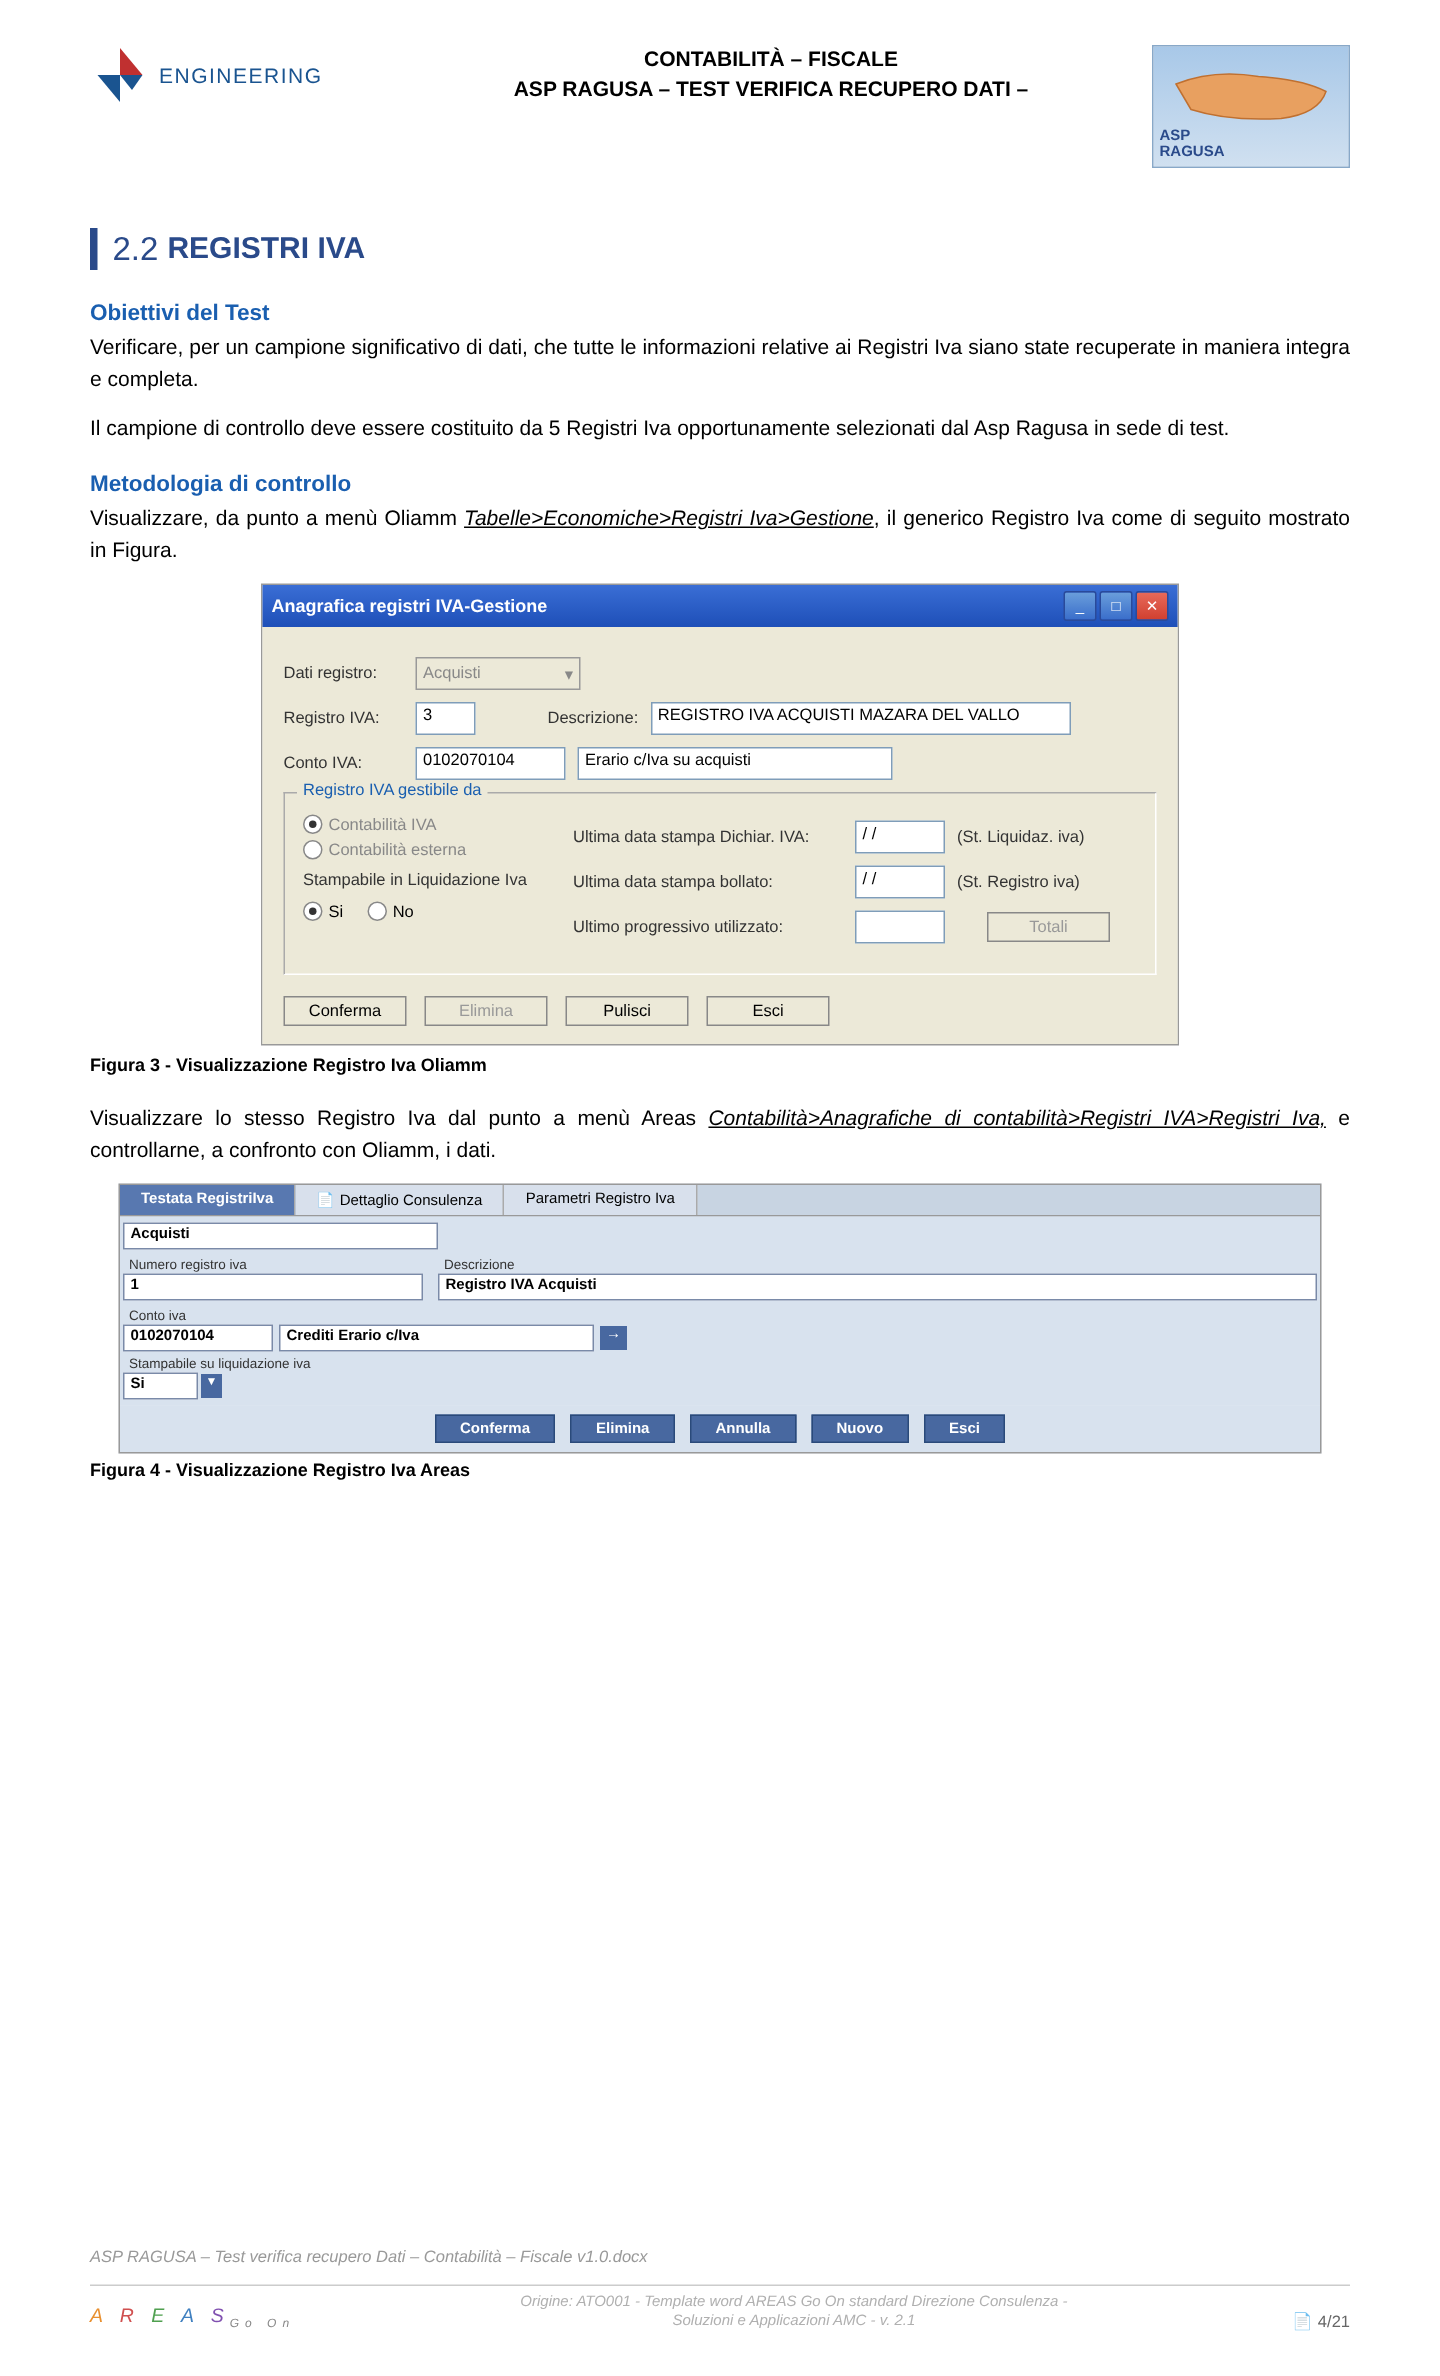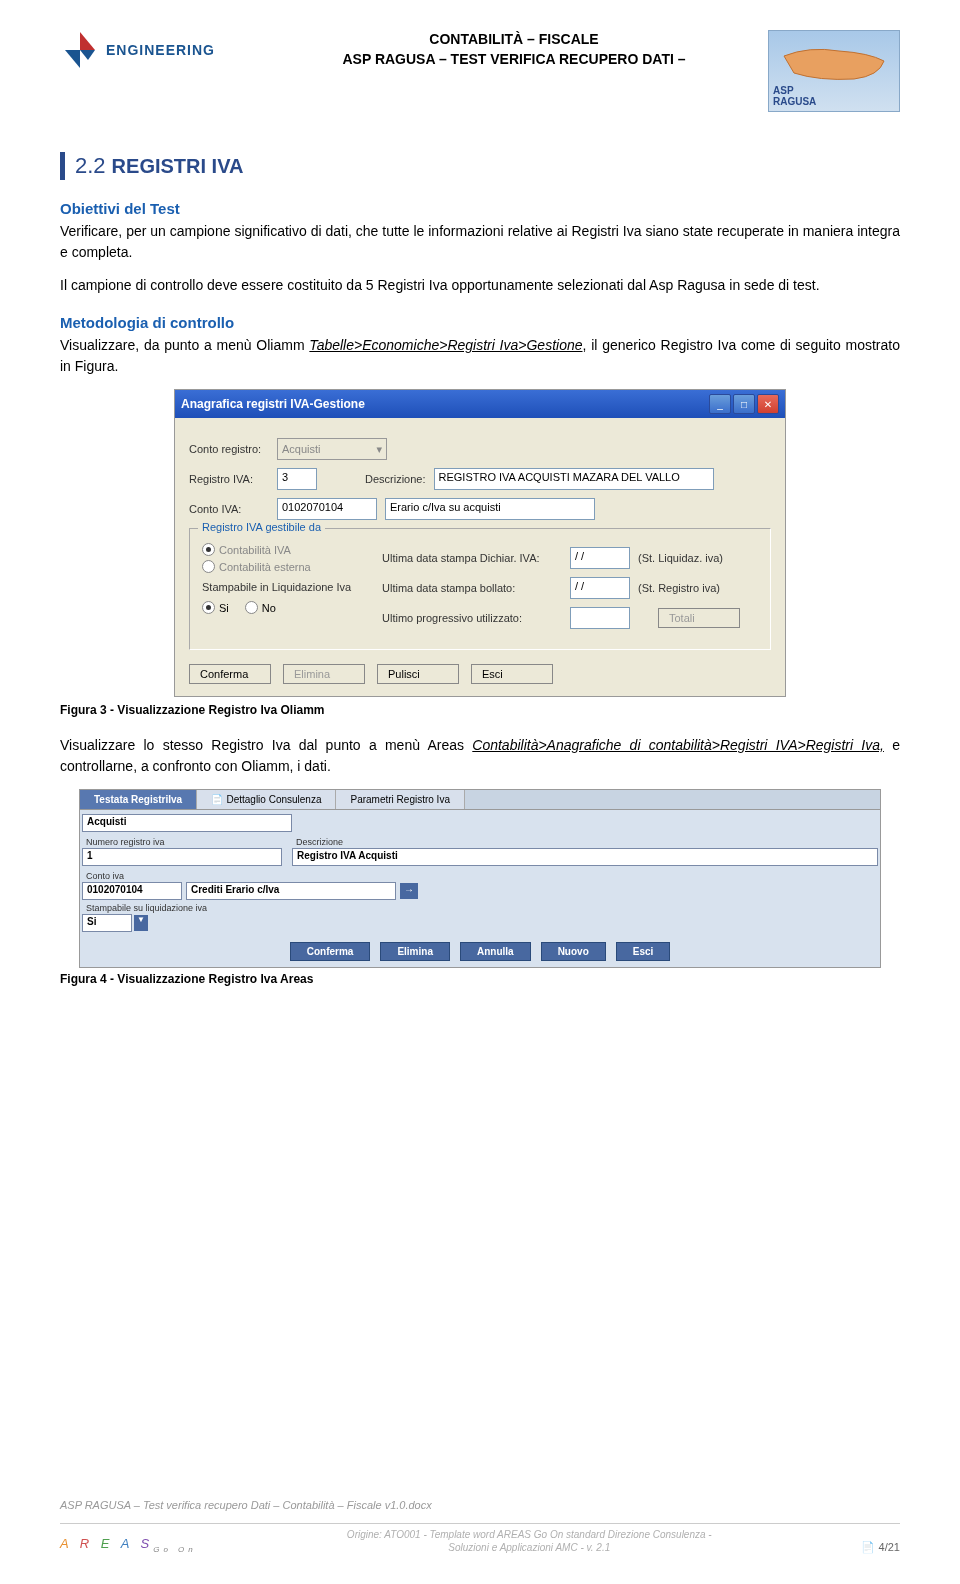--- a/index.html
+++ b/index.html
@@ -1,21 +1,21 @@
 <!DOCTYPE html>
 <html><head>
 <meta charset="utf-8">
 <style>
 body{margin:0;font-family:Arial,sans-serif;background:#fff;color:#000;width:960px}
 .page{padding:30px 60px 20px 60px;position:relative;min-height:1584px;box-sizing:border-box}
 .header{display:flex;align-items:flex-start;margin-bottom:30px}
 .logo-left{width:200px;display:flex;align-items:center;gap:6px}
 .logo-shape{width:40px;height:40px;position:relative}
 .logo-shape svg{width:100%;height:100%}
-.logo-text{font-weight:bold;color:#1a5490;font-size:14px;letter-spacing:1px}
+.logo-text{font-weight:normal;color:#1a5490;font-size:14px;letter-spacing:1px}
 .header-title{flex:1;text-align:center;font-weight:bold;font-size:14px;line-height:1.4}
 .logo-right{width:130px;height:80px;background:linear-gradient(#a8c8e8,#d0e0f0);border:1px solid #88a8c8;position:relative}
 .logo-right-inner{position:absolute;bottom:4px;left:4px;font-size:10px;color:#2a4a8a;font-weight:bold;line-height:1.1}
 .content{margin-top:20px}
 .section-head{display:flex;align-items:center;margin:40px 0 20px 0}
 .section-bar{width:5px;height:28px;background:#2a4a8a;margin-right:10px}
 .section-num{font-size:22px;font-weight:normal;color:#2a4a8a}
 .section-title{font-size:20px;font-weight:bold;color:#2a4a8a;font-variant:small-caps;margin-left:6px}
 .subhead{color:#1a5fb0;font-weight:bold;font-size:15px;margin:18px 0 4px 0}
 .body-text{font-size:14px;line-height:1.5;text-align:justify;margin:0 0 12px 0}
@@ -31,21 +31,21 @@
 .frow{display:flex;align-items:center;margin:8px 0;gap:8px}
 .flabel{color:#333}
 .finput{background:#fff;border:1px solid #7f9db9;padding:2px 4px;height:16px}
 .fselect{background:#ece9d8;border:1px solid #999;padding:2px 4px;height:16px;color:#888;display:flex;align-items:center;justify-content:space-between;gap:6px}
 .fieldset{border:1px solid #fff;border-left-color:#aaa;border-top-color:#aaa;padding:10px 12px 12px 12px;position:relative}
 .legend{position:absolute;top:-8px;left:8px;background:#ece9d8;padding:0 4px;color:#1a5fb0;font-size:11px}
 .radio{display:flex;align-items:center;gap:4px;margin:4px 0}
 .radio .dot{width:11px;height:11px;border:1px solid #888;border-radius:50%;background:#fff;display:flex;align-items:center;justify-content:center}
 .radio .dot.sel::after{content:"";width:5px;height:5px;background:#333;border-radius:50%}
 .btnrow{display:flex;gap:12px;margin-top:14px}
-.wbtn{background:#ece9d8;border:1px solid #888;padding:3px 10px;min-width:60px;font-size:11px}
+.wbtn{background:#ece9d8;border:1px solid #888;padding:3px 10px;min-width:60px;text-align:center;font-size:11px}
 .wbtn.dis{color:#999}
 .caption{font-weight:bold;font-size:12px;margin:4px 0 18px 0}
 .areas-shot{width:800px;margin:8px auto 4px auto;border:1px solid #999;background:#e6ecf2;font-family:Tahoma,Arial,sans-serif;font-size:10px}
 .areas-tabs{display:flex;background:#c8d4e2;border-bottom:1px solid #999}
 .atab{padding:4px 14px;border-right:1px solid #aaa;background:#d8e0ec;font-size:10px}
 .atab.active{background:#5878b0;color:#fff;font-weight:bold}
 .areas-body{background:#d8e2ee;padding:2px}
 .arow{display:flex;flex-direction:column;margin:2px 0}
 .albl{font-size:9px;color:#333;padding:1px 4px}
 .aval{background:#fff;border:1px solid #7a8aa8;padding:1px 4px;font-weight:bold;font-size:10px;min-height:14px}
@@ -111,21 +111,21 @@
       <div class="win-titlebar">
         <span class="t">Anagrafica registri IVA-Gestione</span>
         <div class="win-btns">
           <div class="win-btn">_</div>
           <div class="win-btn">□</div>
           <div class="win-btn close">✕</div>
         </div>
       </div>
       <div class="win-body">
         <div class="frow">
-          <span class="flabel" style="width:80px">Conto registro:</span>
+          <span class="flabel" style="width:80px">Dati registro:</span>
           <div class="fselect" style="width:100px">
               <span>Acquisti</span>
               <span>▾</span>
             </div>
         </div>
         <div class="frow">
           <span class="flabel" style="width:80px">Registro IVA:</span>
           <div class="finput" style="width:30px">3</div>
           <span class="flabel" style="margin-left:40px">Descrizione:</span>
           <div class="finput" style="width:270px">REGISTRO IVA ACQUISTI MAZARA DEL VALLO</div>

